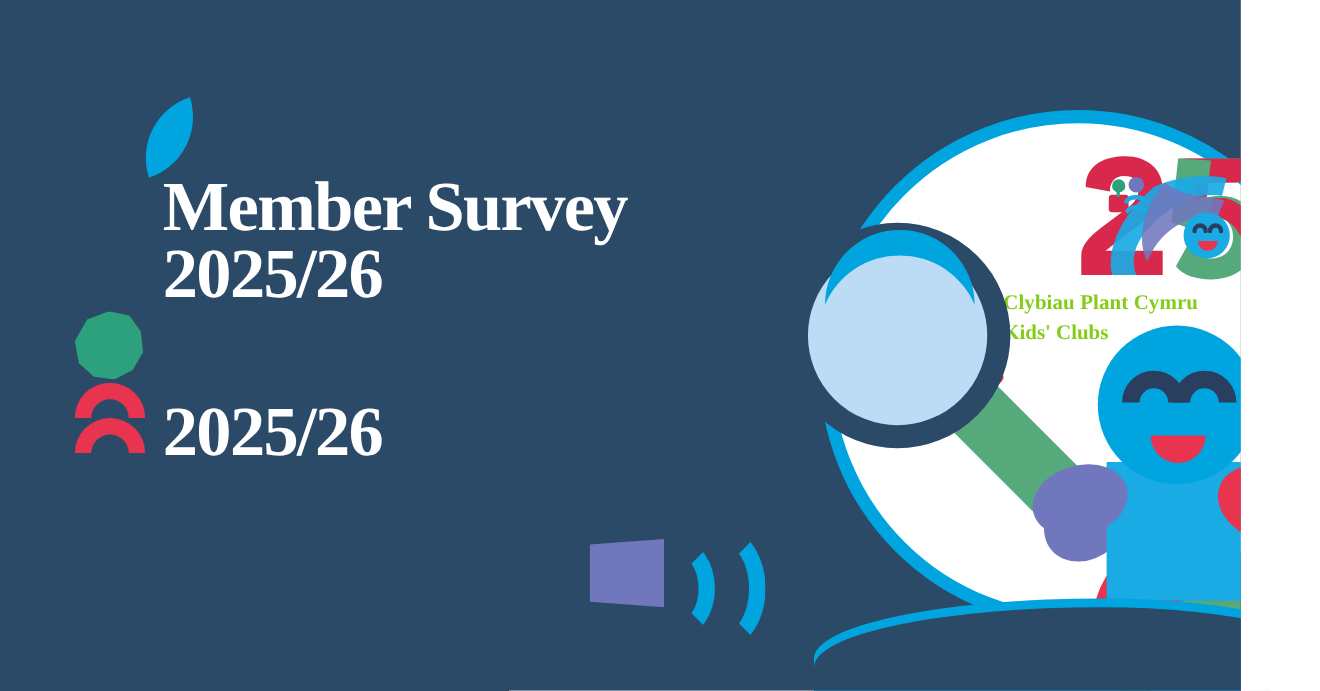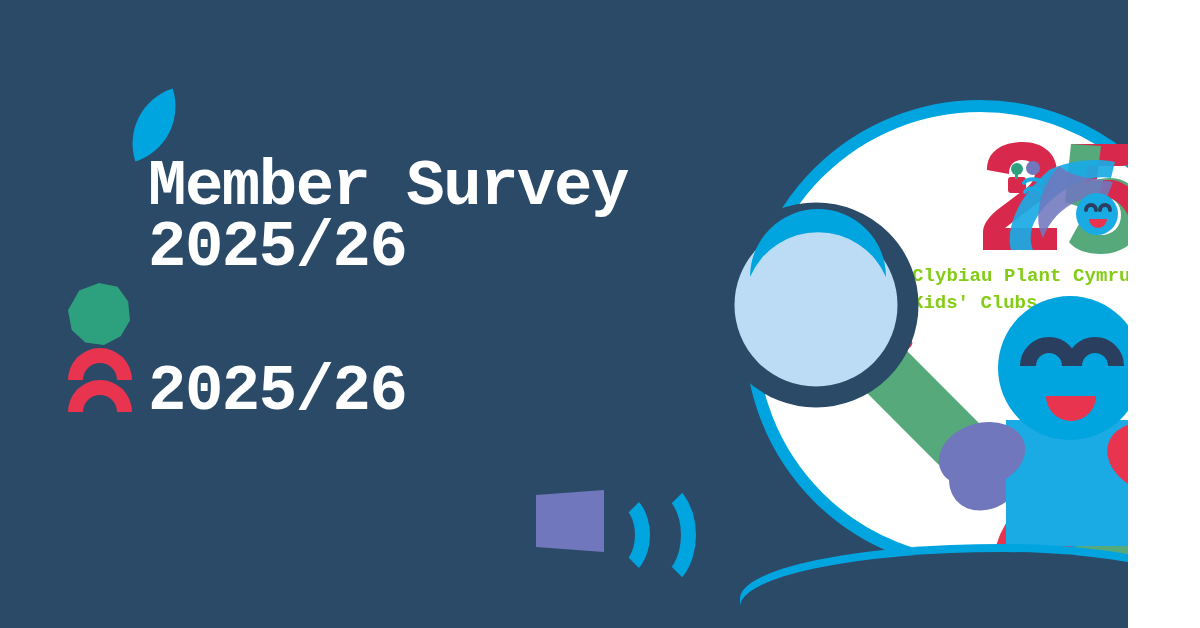--- a/index.html
+++ b/index.html
@@ -7,21 +7,21 @@
     margin: 0;
     padding: 0;
     background: #ffffff;
   }
   #banner {
     position: relative;
     width: 1128px;
     height: 628px;
     overflow: hidden;
     background: #2a4a68;
-    font-family: Liberation Mono, monospace;
+    font-family: Liberation Serif, serif;
   }
 
   
   .deco { position: absolute; }
 
   #deco-leaf-cyan {
     left: 125px; top: 96px;
     width: 58px; height: 58px;
     background: #00a5e0;
     border-radius: 100% 0 100% 0;

